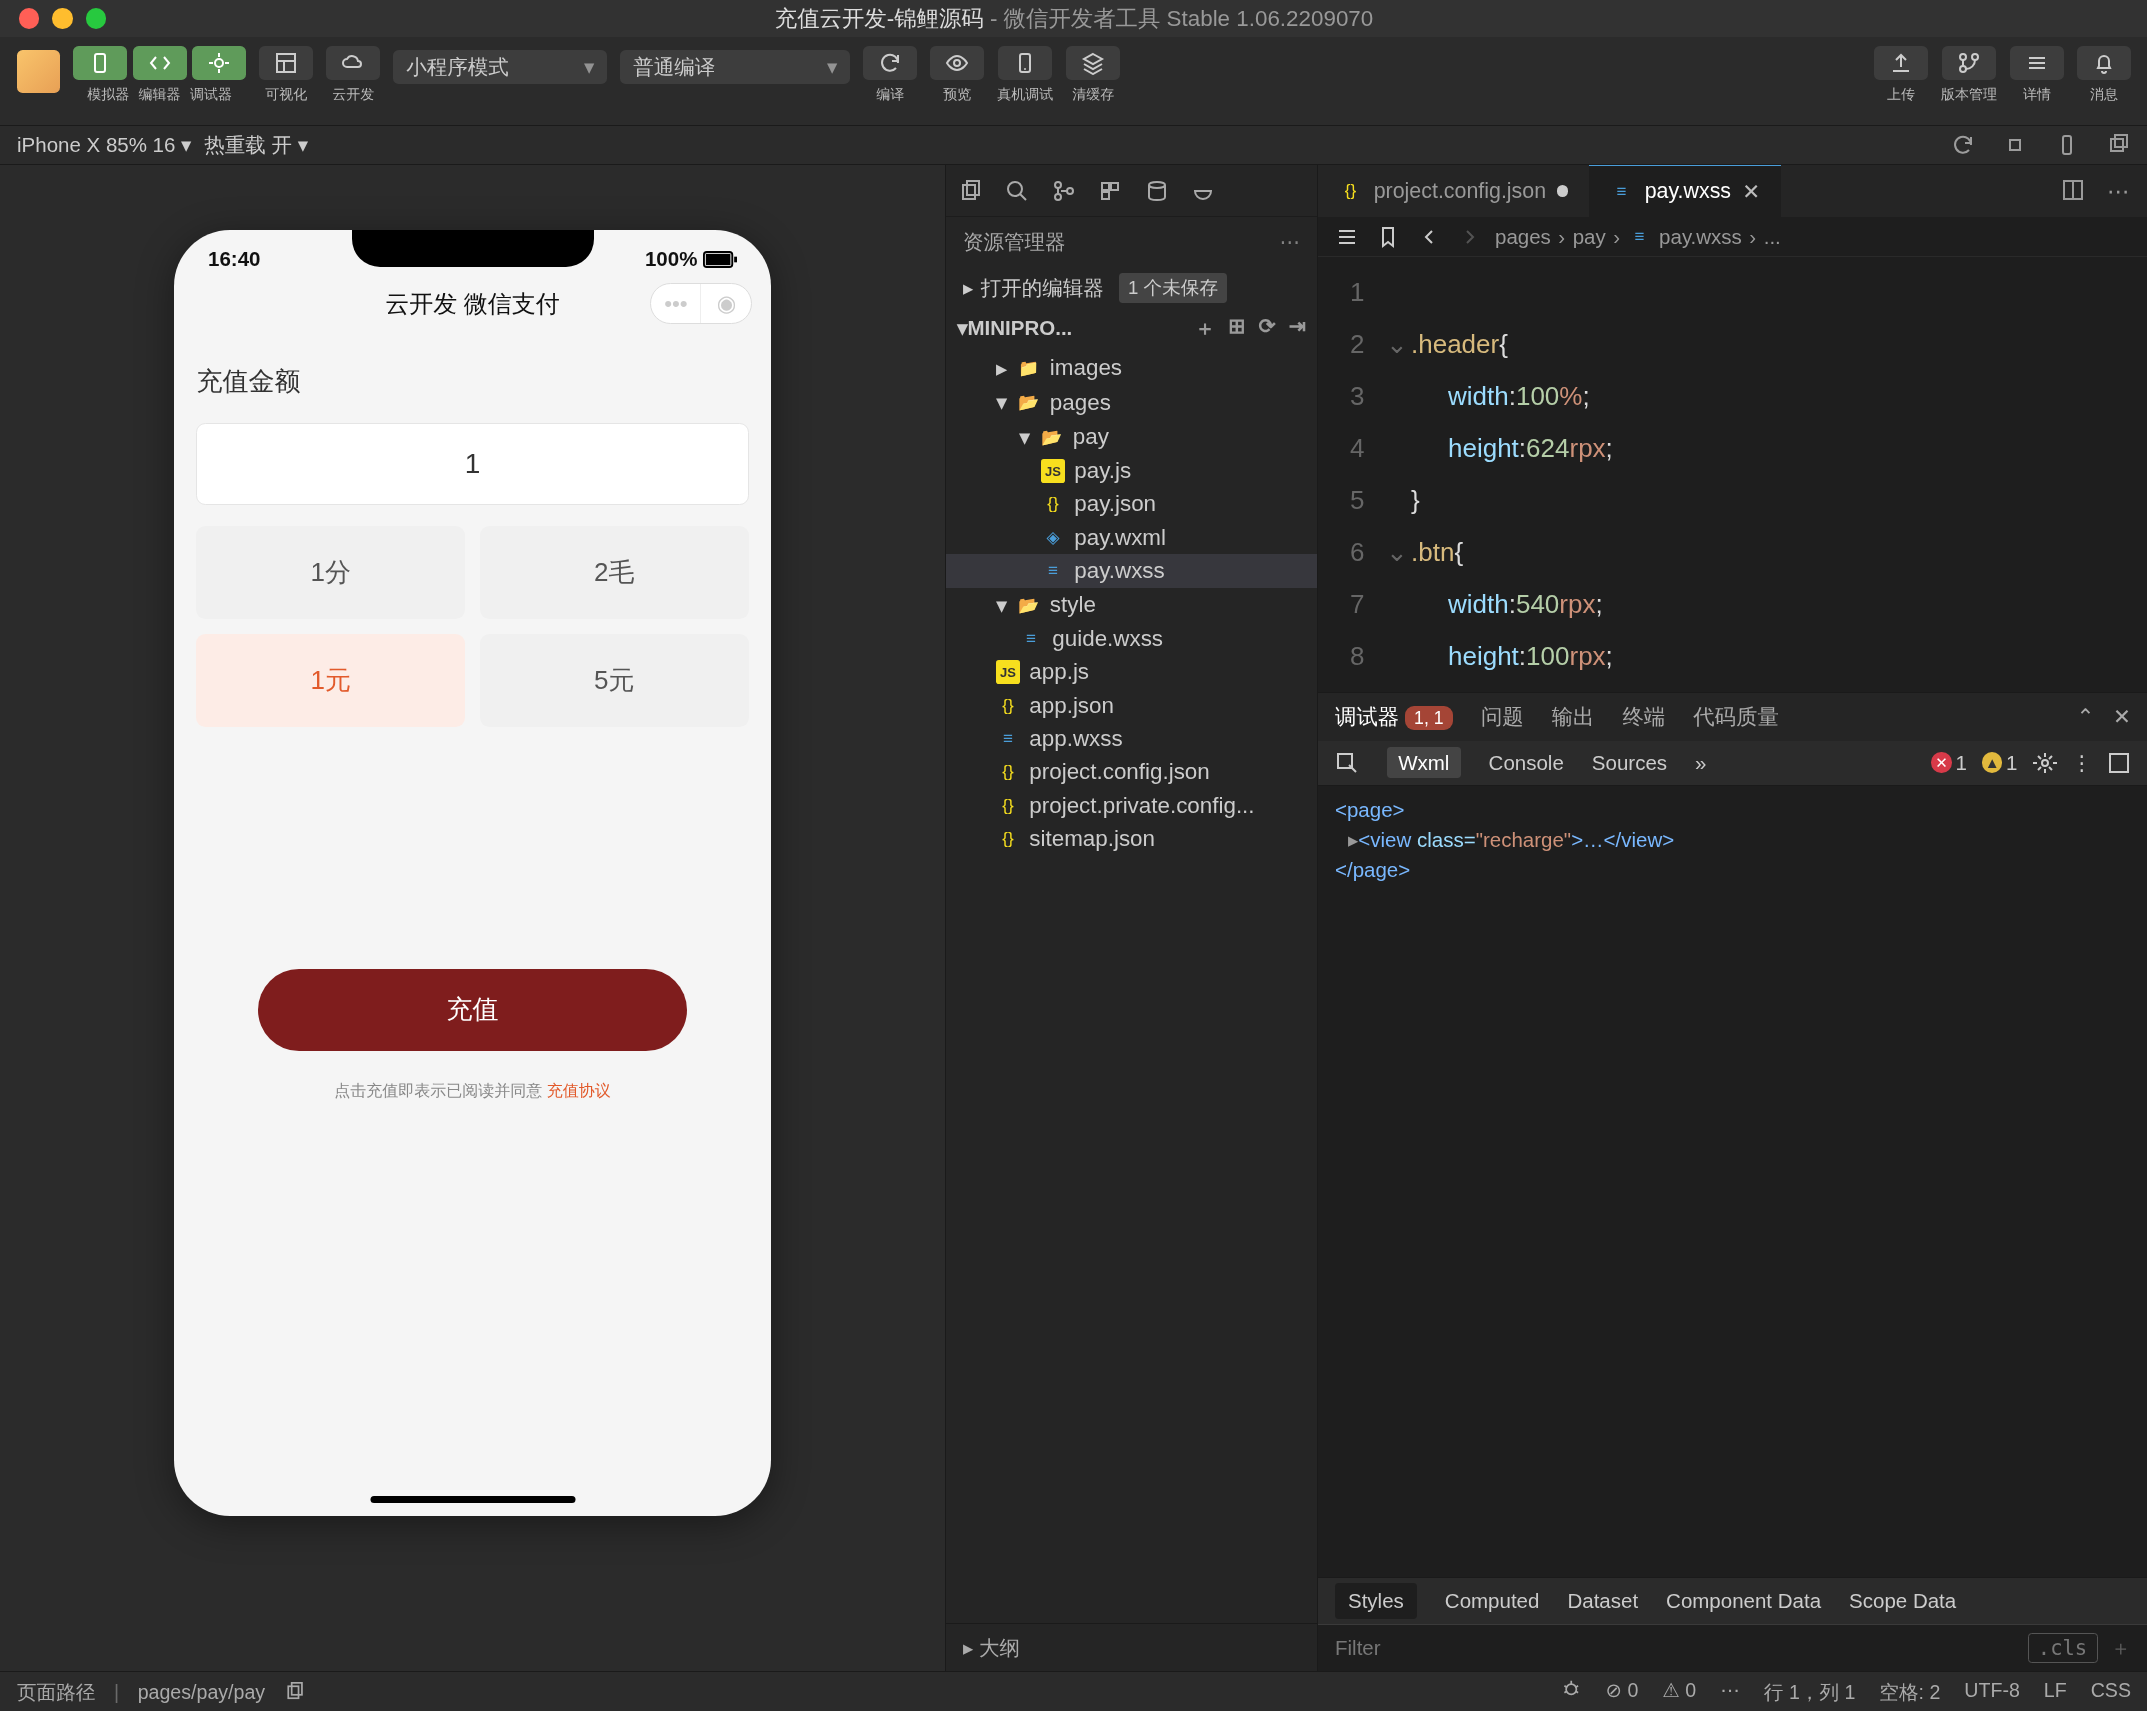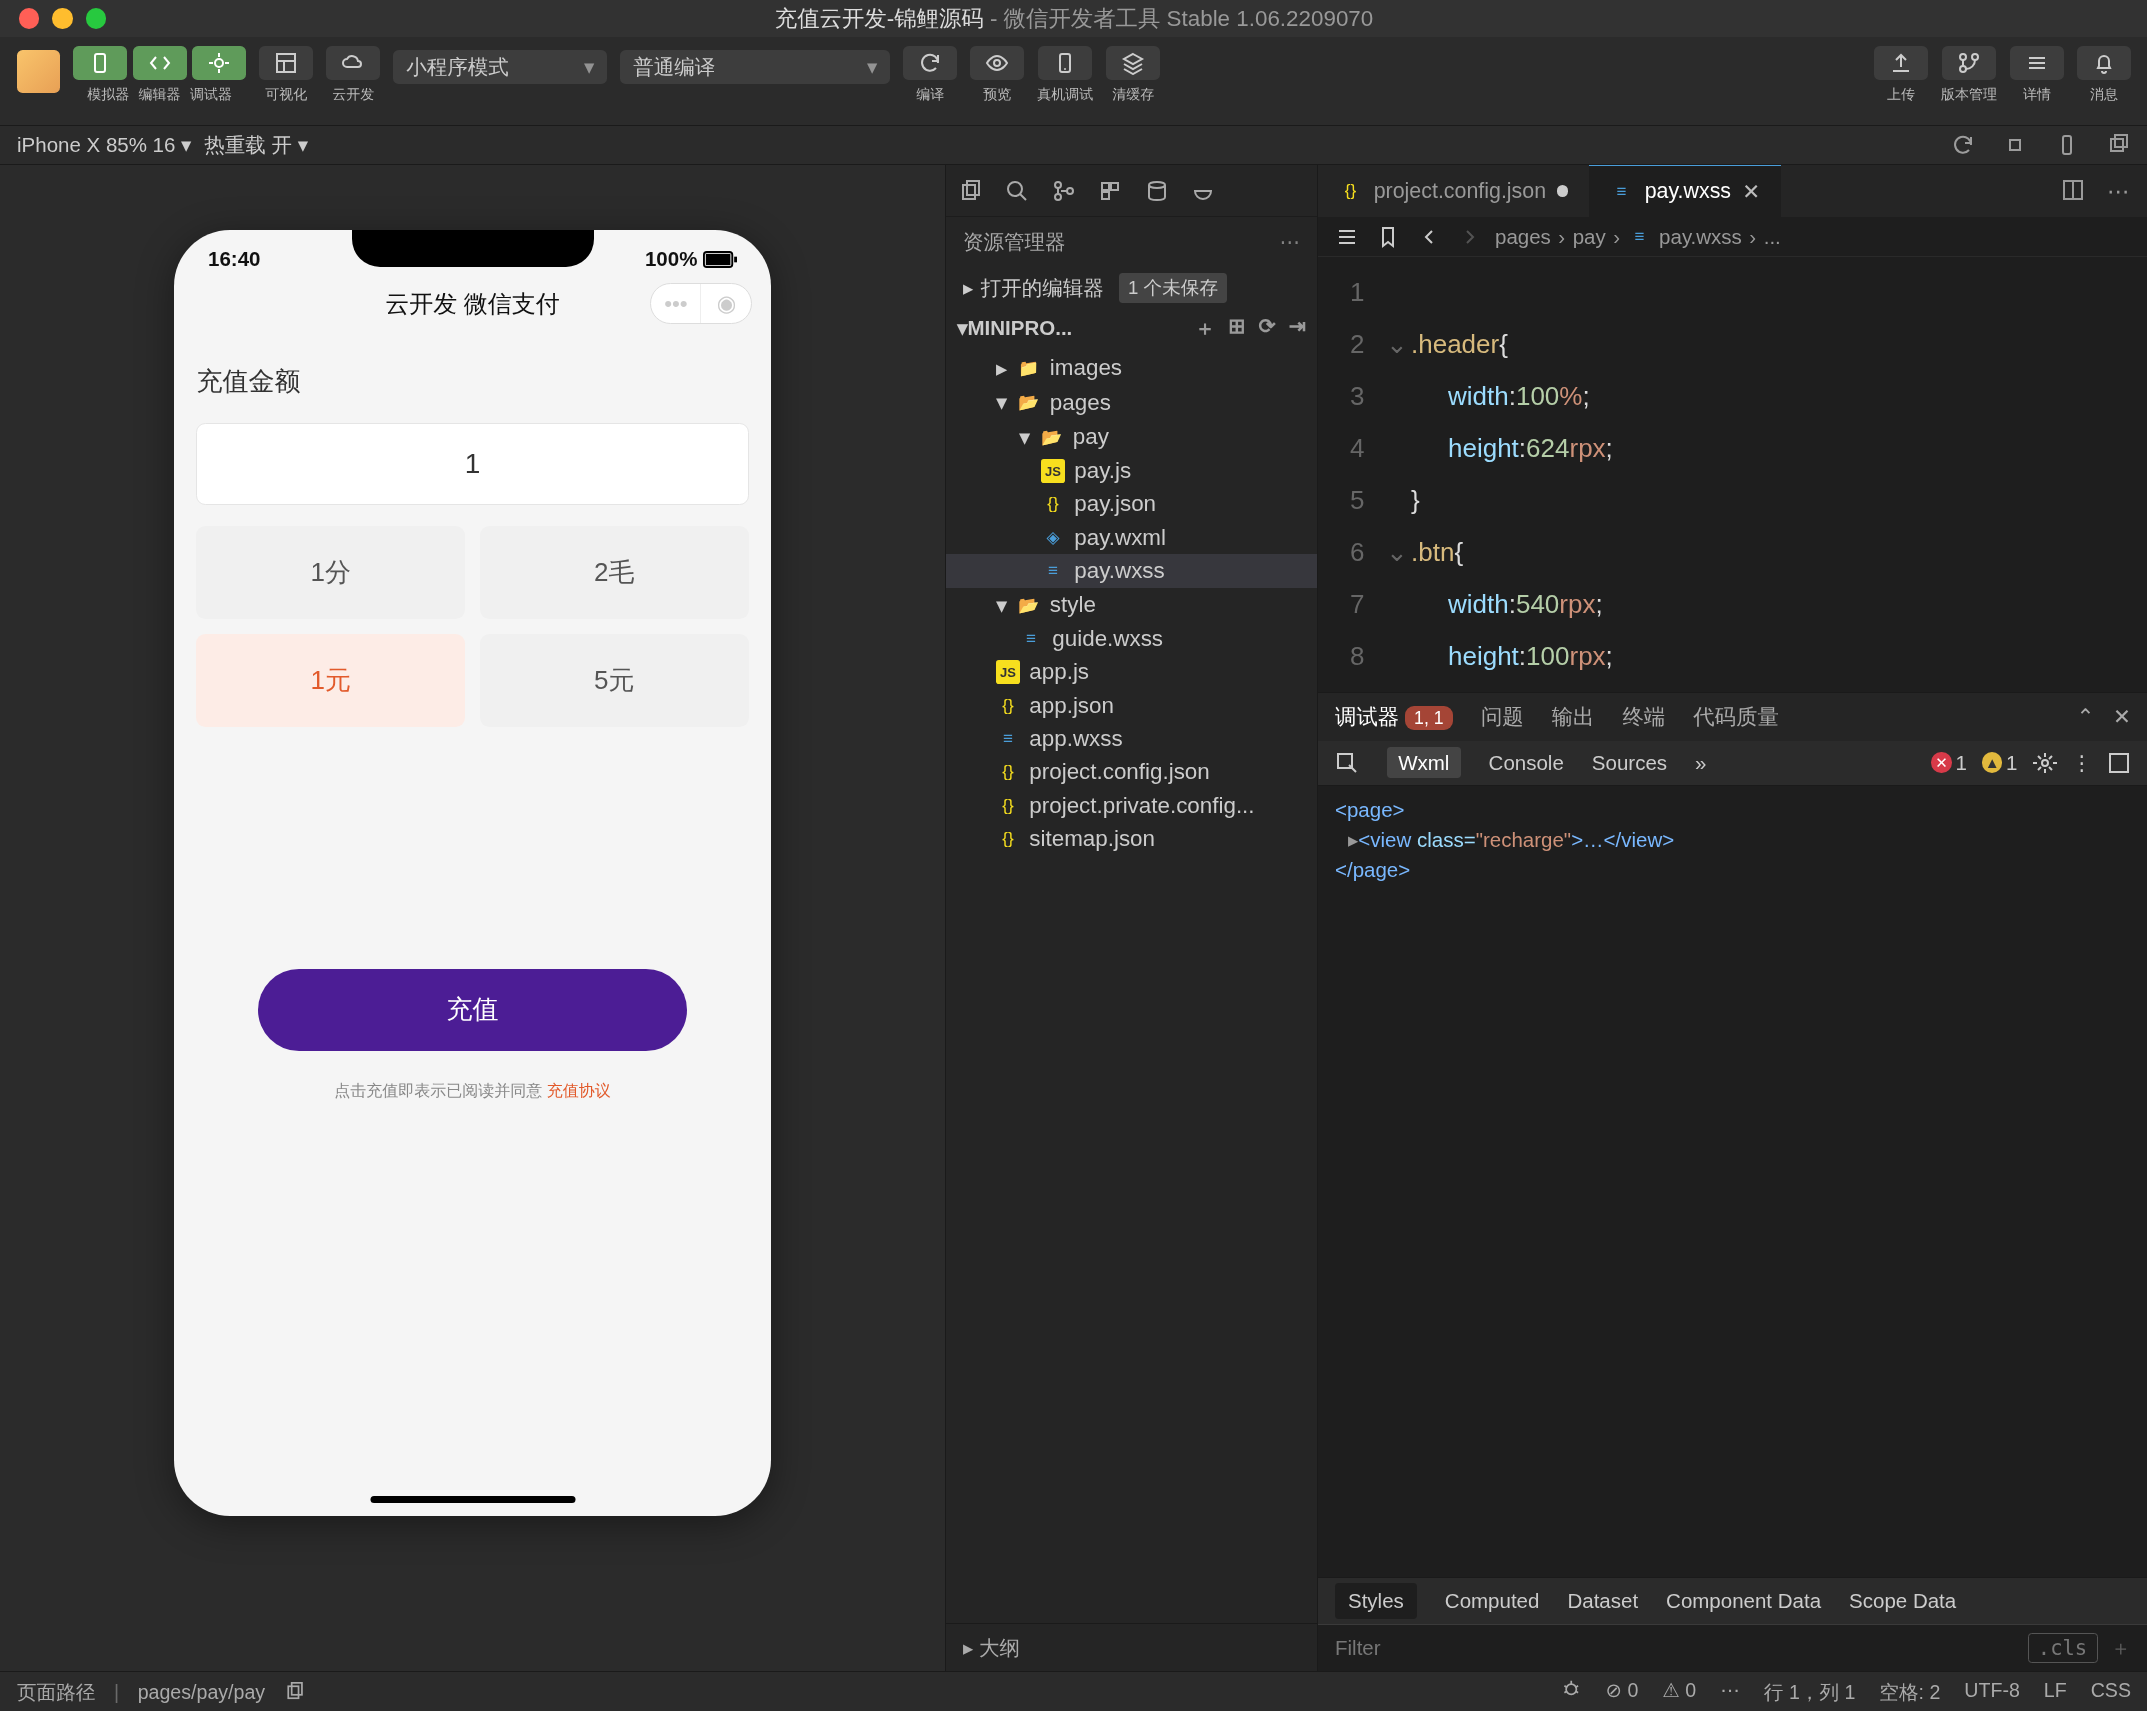--- a/index.html
+++ b/index.html
@@ -46,21 +46,21 @@
 .nav-title{color:#111;font-size:24px;}
 .capsule{position:absolute;right:18.6px;display:flex;border:1.9px solid #ddd;border-radius:37px;background:#fff;}
 .capsule div{width:50px;height:39px;display:flex;align-items:center;justify-content:center;}
 .capsule div:first-child{border-right:1.9px solid #eee;}
 .body{padding:28px 22.4px 0;color:#333;}
 .sec-title{font-size:26px;margin-bottom:24px;}
 .amount-in{height:82px;border:1.9px solid #e5e5e5;border-radius:9.3px;display:flex;align-items:center;justify-content:center;font-size:28px;background:#fff;margin-bottom:20.5px;}
 .pills{display:grid;grid-template-columns:1fr 1fr;gap:15px;}
 .pill{height:93px;background:#f0f0f0;border-radius:9.3px;display:flex;align-items:center;justify-content:center;font-size:26px;color:#555;}
 .pill.act{background:#fdece6;color:#e25a2b;}
-.recharge-btn{margin:242px auto 0;width:429px;height:82px;background:#4c1d95;border-radius:41px;display:flex;align-items:center;justify-content:center;color:#fff;font-size:26px;}
+.recharge-btn{margin:242px auto 0;width:429px;height:82px;background:#7f1d1d;border-radius:41px;display:flex;align-items:center;justify-content:center;color:#fff;font-size:26px;}
 .agree{text-align:center;margin-top:30px;font-size:16px;color:#888;}
 .agree a{color:#e25a2b;}
 .home-ind{position:absolute;bottom:13px;left:50%;transform:translateX(-50%);width:205px;height:7.5px;background:#000;border-radius:3.7px;}
 
 
 .exp-actions{height:52px;display:flex;align-items:center;padding:0 13px;gap:22.4px;border-bottom:0.9px solid #1a1a1a;opacity:.8;}
 .exp-head{padding:11.2px 17px;font-size:20.5px;color:#aaa;}
 .exp-section{padding:5.6px 17px;font-size:20.5px;color:#ccc;display:flex;align-items:center;gap:7.5px;}
 .badge{background:#444;padding:1.9px 9.3px;border-radius:3.7px;font-size:18.6px;margin-left:7.5px;}
 .proj-head{display:flex;align-items:center;padding:5.6px 11.2px;font-size:20.5px;font-weight:600;}
@@ -173,21 +173,21 @@
         <svg class="icon" viewBox="0 0 24 24">
           <path d="M6 16a4 4 0 010-8 6 6 0 0111 2 3 3 0 010 6H6z" fill="none" stroke="#ccc" stroke-width="2"></path>
         </svg>
       </div>
     <span class="tb-label">云开发</span>
   </div>
   <div class="dd" style="width:214px">
       <span>小程序模式</span>
       <span class="caret">▾</span>
     </div>
-  <div class="dd" style="width:270px">
+  <div class="dd" style="width:230px">
       <span>普通编译</span>
       <span class="caret">▾</span>
     </div>
   <div class="tb-group">
     <div class="tb-btn dark">
         <svg class="icon" viewBox="0 0 24 24">
           <path d="M20 12a8 8 0 10-2 5M20 4v6h-6" fill="none" stroke="#ccc" stroke-width="2"></path>
         </svg>
       </div>
     <span class="tb-label">编译</span>

